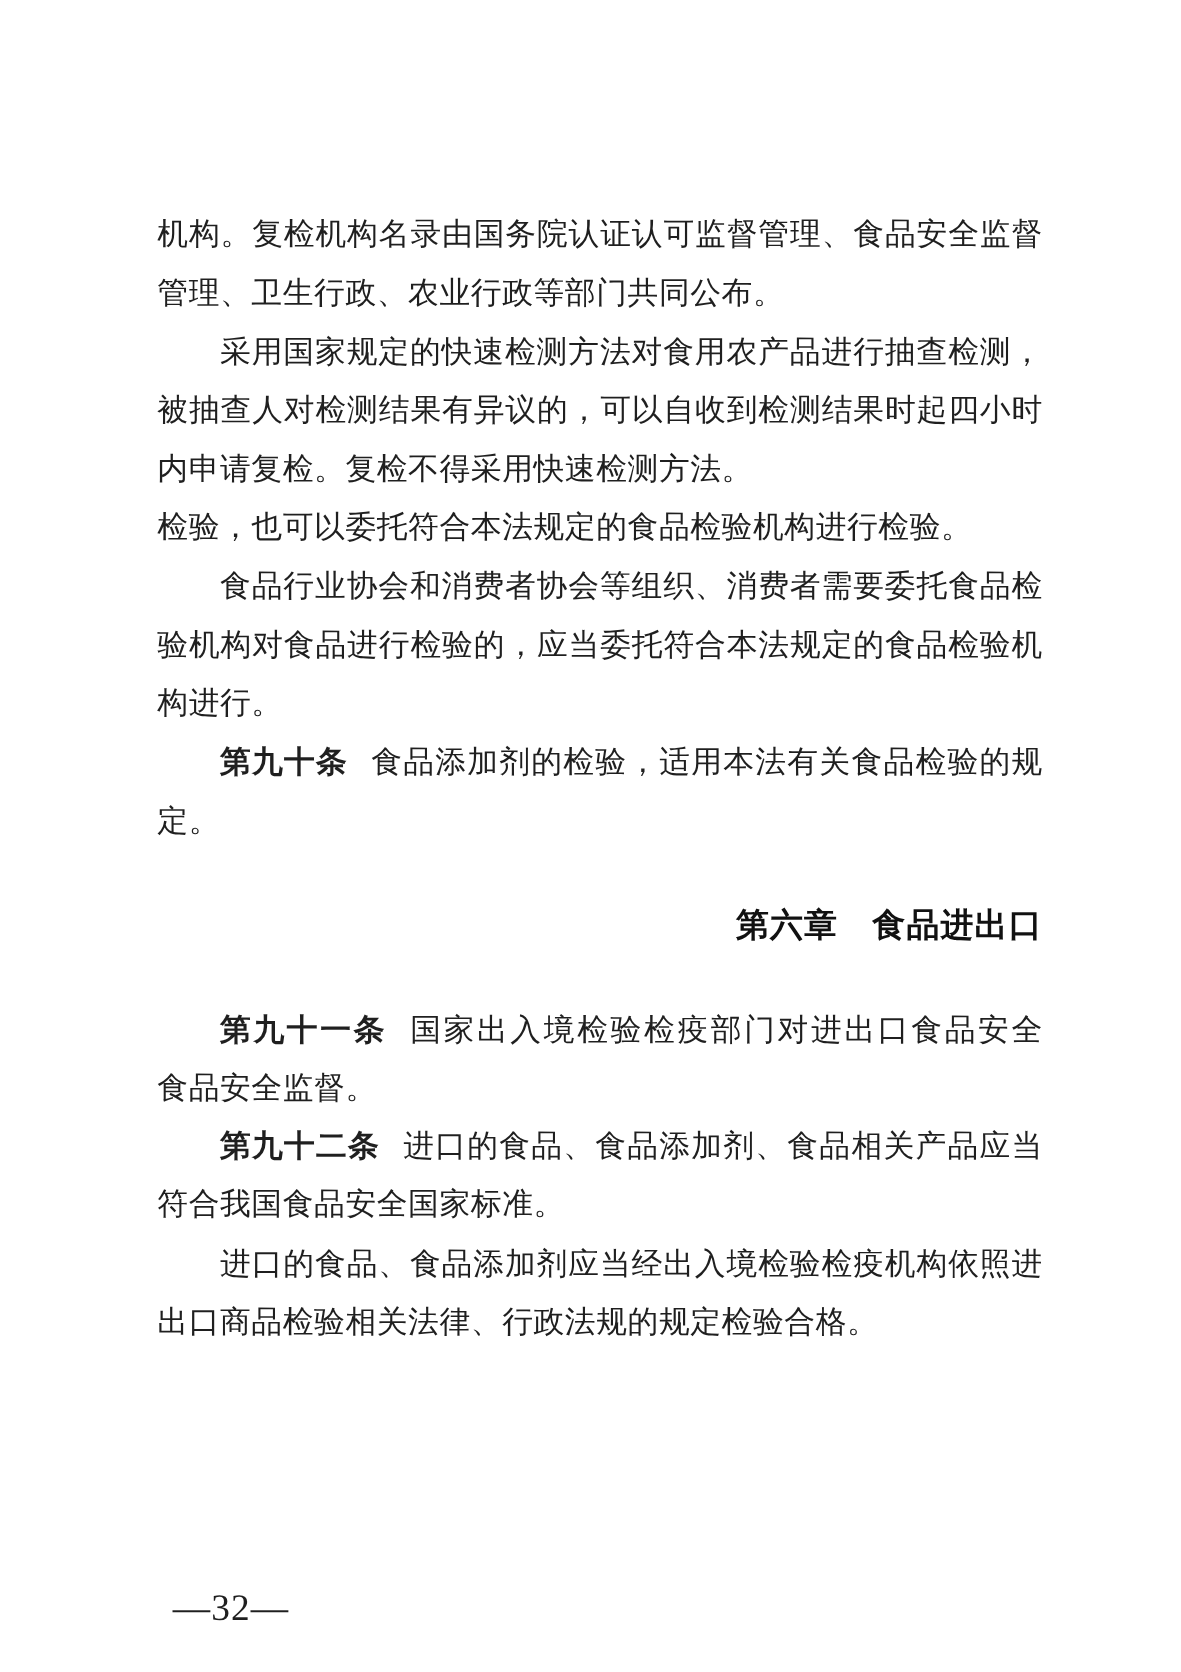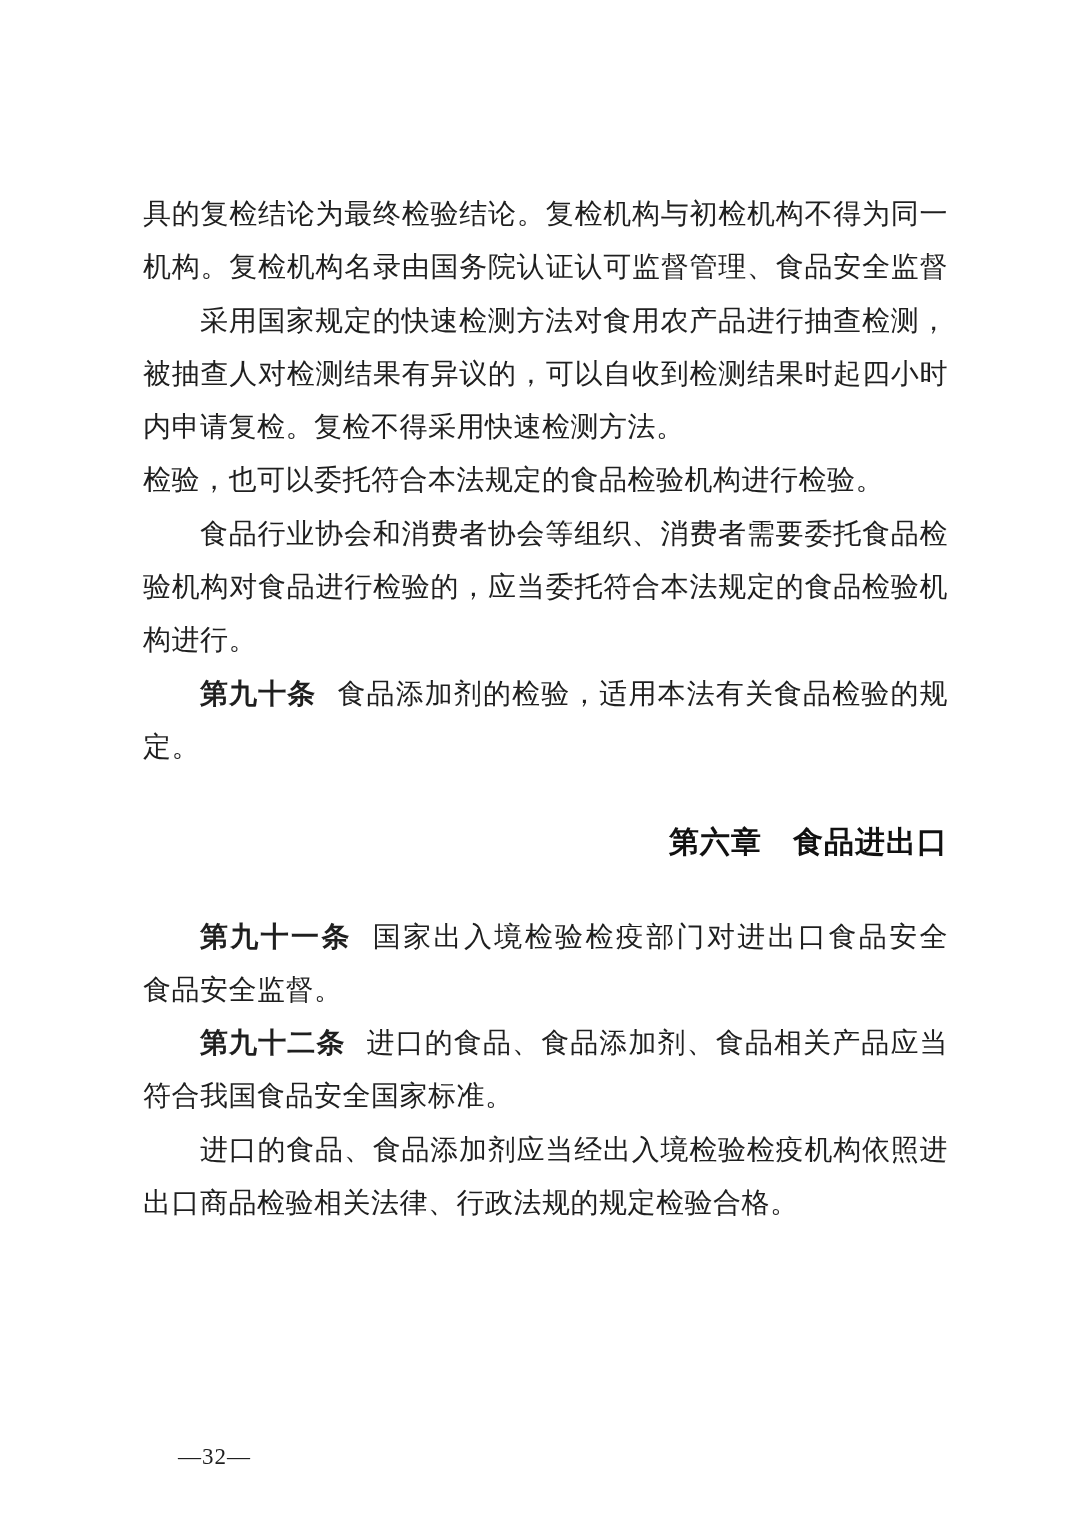--- a/index.html
+++ b/index.html
@@ -48,35 +48,35 @@
     line-height: 53.3px;
     font-size: 30px;
     font-weight: bold;
     text-align: right;
     letter-spacing: 1px;
     font-family: "Liberation Sans", "DejaVu Sans", sans-serif;
     color: #111111;
   }
   .page-number {
     position: absolute;
-    left: 178px;
+    left: 157px;
     top: 1444px;
-    font-size: 23px;
+    font-size: 34px;
     letter-spacing: 1px;
     color: #1f1f1f;
   }
 </style>
 </head>
 <body>
 
 <div class="page">
   <main class="text-block">
 
-    <div class="line fill">具的复检结论为最终检验结论。复检机构与初检机构不得为同一</div>
     <div class="line fill">机构。复检机构名录由国务院认证认可监督管理、食品安全监督</div>
+    <div class="line">管理、卫生行政、农业行政等部门共同公布。</div>
 
     <div class="line fill indent">采用国家规定的快速检测方法对食用农产品进行抽查检测，</div>
     <div class="line fill">被抽查人对检测结果有异议的，可以自收到检测结果时起四小时</div>
     <div class="line">内申请复检。复检不得采用快速检测方法。</div>
 
     <div class="line">检验，也可以委托符合本法规定的食品检验机构进行检验。</div>
 
     <div class="line fill indent">食品行业协会和消费者协会等组织、消费者需要委托食品检</div>
     <div class="line fill">验机构对食品进行检验的，应当委托符合本法规定的食品检验机</div>
     <div class="line">构进行。</div>

